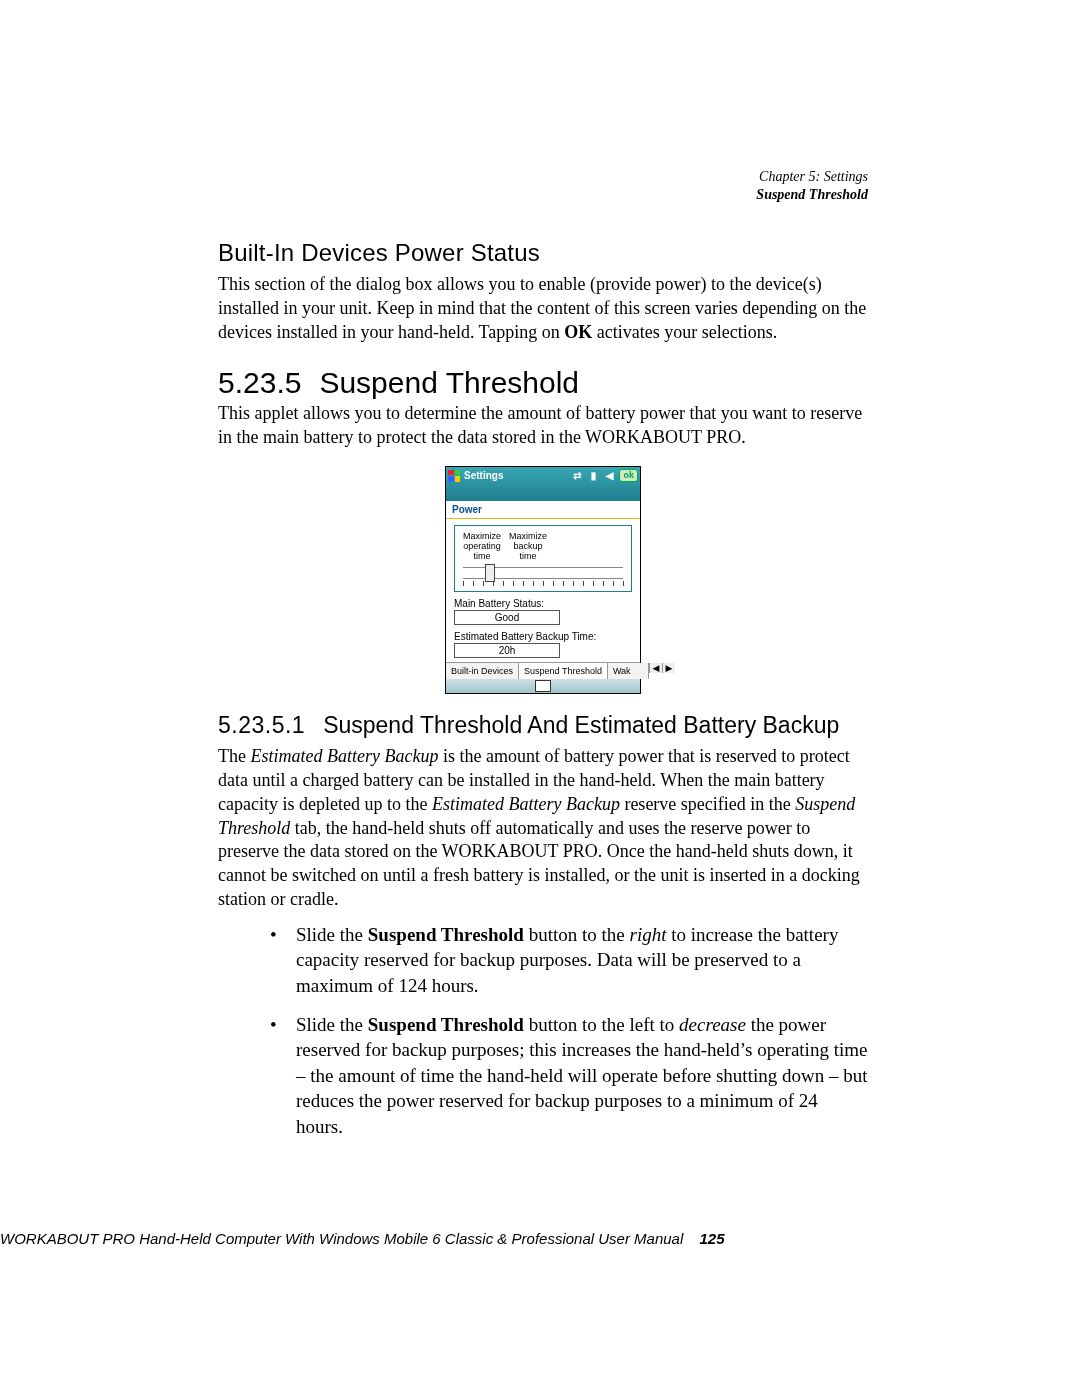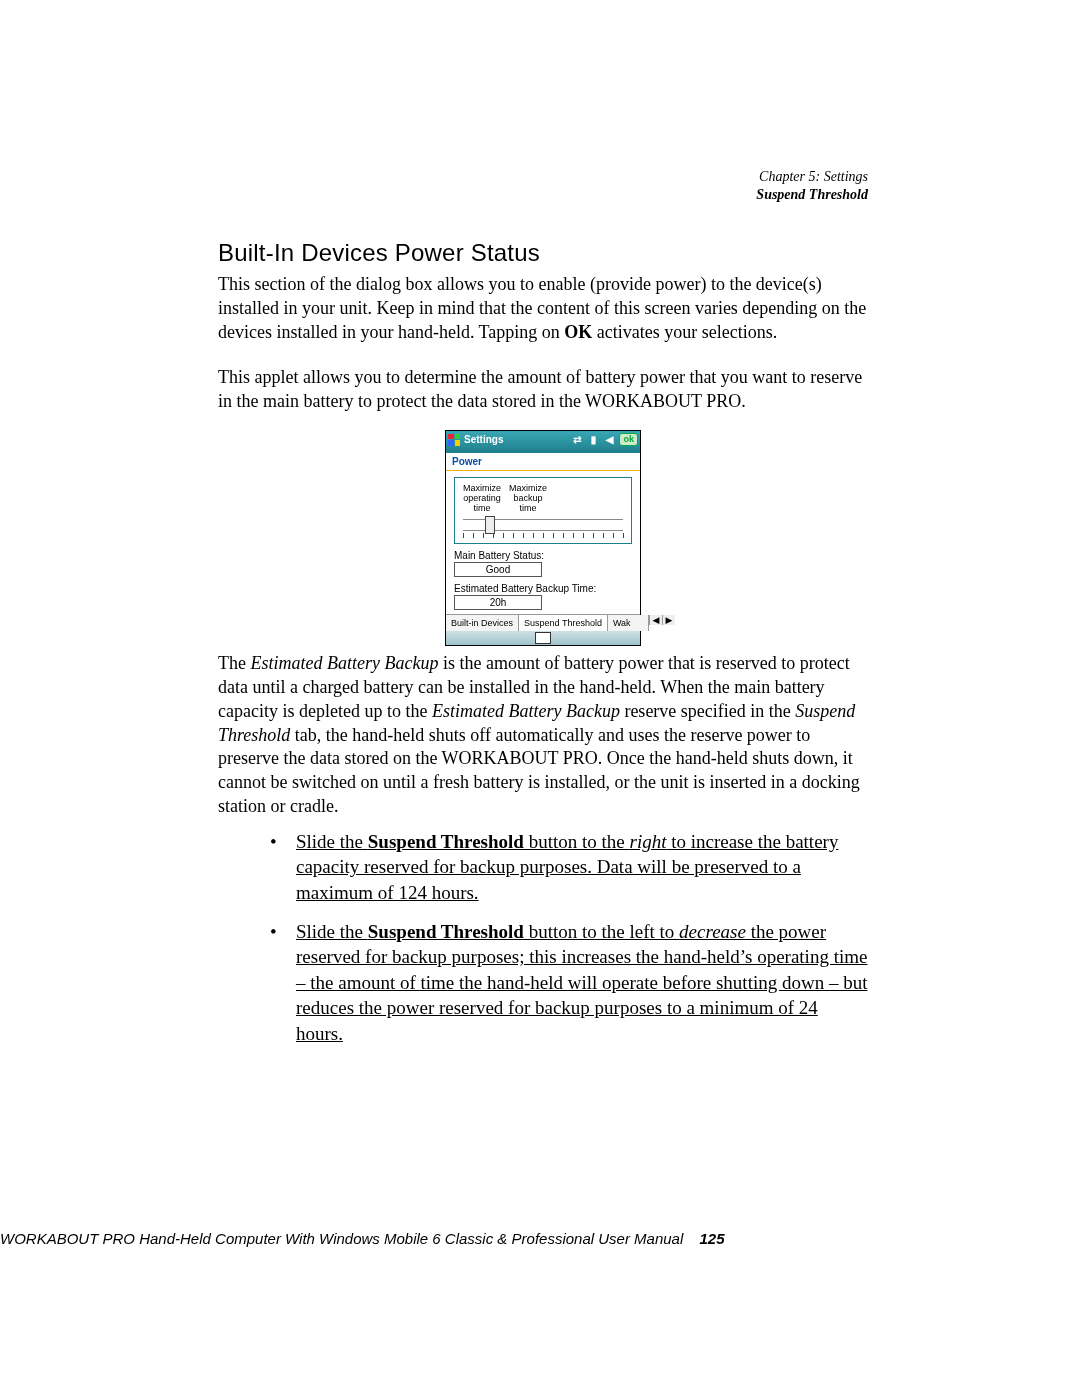--- a/index.html
+++ b/index.html
@@ -53,21 +53,20 @@
     font-weight: 400;
     font-size: 23px;
     margin: 18px 0 6px 0;
   }
   h2.numbered-subheading .num { margin-right: 18px; letter-spacing:0.5px; }
 
   ul.bullets {
     margin: 2px 0 0 52px;
     padding: 0;
     list-style: none;
-    text-decoration: underline;
   }
   ul.bullets li {
     position: relative;
     font-size: 19px;
     line-height: 1.34;
     padding-left: 26px;
     margin-bottom: 14px;
   }
   ul.bullets li::before {
     content: "•";
@@ -99,21 +98,21 @@
     font-family: Tahoma, Arial, sans-serif;
     font-size: 10px;
     background: #fff;
     box-sizing: border-box;
   }
   .shot .titlebar {
     height: 18px;
     display: flex;
     align-items: center;
     justify-content: space-between;
-    padding: 0 2px 4px 2px;
+    padding: 0 2px 16px 2px;
     background: linear-gradient(180deg, #3aa7b4 0%, #1e7e8c 100%);
     color: #fff;
     font-weight: bold;
   }
   .shot .titlebar .left { display: flex; align-items: center; gap: 4px; }
   .shot .titlebar .winflag {
     width: 12px; height: 12px;
     display: grid; grid-template-columns: 1fr 1fr; grid-template-rows: 1fr 1fr;
     gap: 1px;
   }
@@ -175,21 +174,21 @@
     height: 6px;
     margin: 0 4px;
   }
   .shot .ticks span {
     position:absolute; top:0; width:1px; height:5px; background:#444;
   }
   .shot .field-group { margin-top: 6px; font-size: 10px; }
   .shot .field-label { display:block; margin-bottom:1px; }
   .shot .field-box {
     border: 1px solid #555;
-    padding: 1px 4px;
+    padding: 1px 13px;
     width: 78px;
     font-size: 10px;
     text-align: center;
     background: #fff;
   }
   .shot .tabbar {
     display: flex;
     align-items: flex-start;
     border-top: 1px solid #999;
     font-size: 9px;
@@ -231,20 +230,23 @@
 <div class="page">
 
   <div class="running-head">
     <div>Chapter 5: Settings</div>
     <div class="line2">Suspend Threshold</div>
   </div>
 
   <h2 class="section-heading">Built-In Devices Power Status</h2>
   <p class="body-para">This section of the dialog box allows you to enable (provide power) to the device(s) installed in your unit. Keep in mind that the content of this screen varies depending on the devices installed in your hand-held. Tapping on <strong>OK</strong> activates your selections.</p>
 
+  <h1 class="numbered-heading">
+    <span class="num">5.23.5</span><span>Suspend Threshold</span>
+  </h1>
   <p class="body-para" style="margin-bottom:10px;">This applet allows you to determine the amount of battery power that you want to reserve in the main battery to protect the data stored in the WORKABOUT PRO.</p>
 
   <div class="shot-wrap">
     <div class="shot">
       <div class="titlebar">
         <div class="left">
           <span class="winflag">
               <span></span>
               <span></span>
               <span></span>
@@ -306,20 +308,23 @@
             <div>◀</div>
             <div>▶</div>
           </div>
         </div>
       <div class="soft">
         <div class="kb"></div>
       </div>
     </div>
   </div>
 
+  <h2 class="numbered-subheading">
+    <span class="num">5.23.5.1</span><span>Suspend Threshold And Estimated Battery Backup</span>
+  </h2>
   <p class="body-para" style="margin-bottom:10px;">The <em>Estimated Battery Backup</em> is the amount of battery power that is reserved to protect data until a charged battery can be installed in the hand-held. When the main battery capacity is depleted up to the <em>Estimated Battery Backup</em> reserve specified in the <em>Suspend Threshold</em> tab, the hand-held shuts off automatically and uses the reserve power to preserve the data stored on the WORKABOUT PRO. Once the hand-held shuts down, it cannot be switched on until a fresh battery is installed, or the unit is inserted in a docking station or cradle.</p>
 
   <ul class="bullets">
       <li>Slide the <strong>Suspend Threshold</strong> button to the <em>right</em> to increase the battery capacity reserved for backup purposes. Data will be preserved to a maximum of 124 hours.</li>
       <li>Slide the <strong>Suspend Threshold</strong> button to the left to <em>decrease</em> the power reserved for backup purposes; this increases the hand-held’s operating time – the amount of time the hand-held will operate before shutting down – but reduces the power reserved for backup purposes to a minimum of 24 hours.</li>
     </ul>
 
   <div class="footer">
     <span>WORKABOUT PRO Hand-Held Computer With Windows Mobile 6 Classic &amp; Professional User Manual</span>
     <span class="pnum">125</span>

